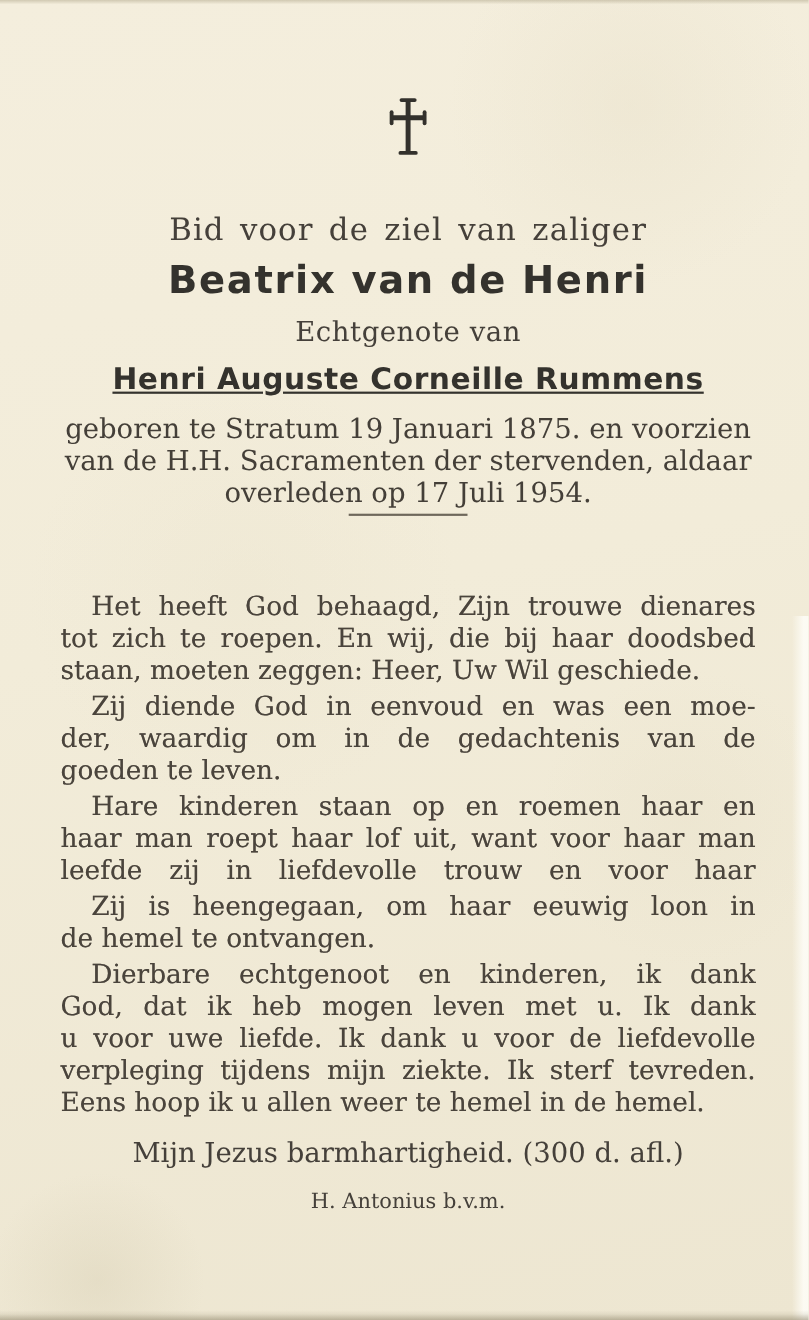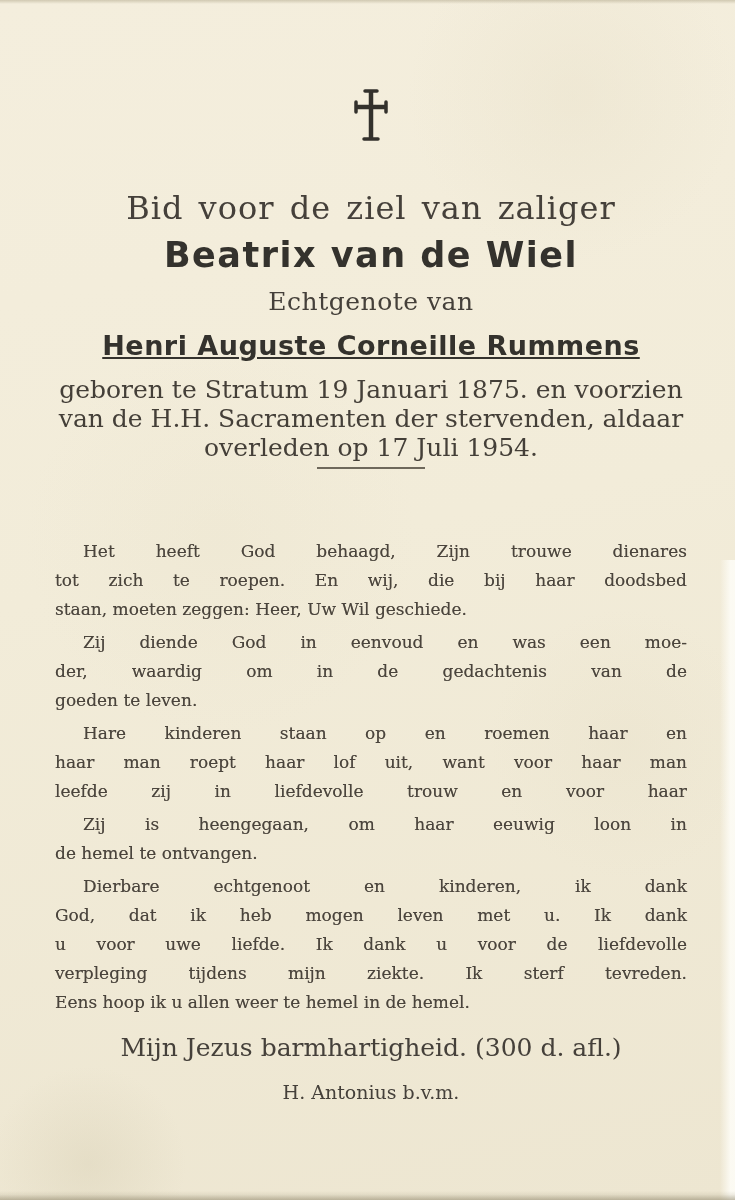--- a/index.html
+++ b/index.html
@@ -38,21 +38,21 @@
     padding: 0 48px 0 55px;
     color: #4a443c;
   }
   .cross {
     display: block;
     margin: 86px auto 0 auto;
   }
   .intro {
     margin-top: 51px;
     text-align: center;
-    font-size: 32px;
+    font-size: 28px;
     line-height: 27px;
     letter-spacing: 1px;
     word-spacing: 4px;
     color: #45403a;
   }
   .deceased-name {
     margin-top: 15px;
     text-align: center;
     font-family: "DejaVu Sans", sans-serif;
     font-weight: bold;
@@ -88,21 +88,21 @@
     color: #443f38;
   }
   .divider {
     width: 108px;
     height: 2px;
     margin: 5px auto 0 auto;
     background: #6e685b;
   }
   .body-text {
     margin-top: 68px;
-    font-size: 17px;
+    font-size: 24px;
     line-height: 29px;
     color: #4a443c;
     text-shadow: 0 0 0.5px rgba(74,68,60,0.55);
   }
   .paragraph { margin: 0 0 4px 0; }
   .paragraph:last-child { margin-bottom: 16px; }
   .pline {
     text-align: justify;
     text-align-last: justify;
   }
@@ -139,21 +139,21 @@
       <g stroke="#33312c" stroke-width="3.5" stroke-linecap="round" fill="none">
         <line x1="14" y1="5" x2="26" y2="5"></line>
         <line x1="13" y1="53" x2="27" y2="53"></line>
         <line x1="5" y1="16" x2="5" y2="26"></line>
         <line x1="35" y1="16" x2="35" y2="26"></line>
       </g>
     </svg>
 
     <div class="intro">Bid voor de ziel van zaliger</div>
 
-    <div class="deceased-name">Beatrix van de Wiel</div>
+    <div class="deceased-name">Beatrix van de Henri</div>
 
     <div class="relation">Echtgenote van</div>
 
     <div class="spouse-name">Henri Auguste Corneille Rummens</div>
 
     <div class="life-dates">
       <div>geboren te Stratum 19 Januari 1875. en voorzien</div>
       <div>van de H.H. Sacramenten der stervenden, aldaar</div>
       <div>overleden op 17 Juli 1954.</div>
     </div>

